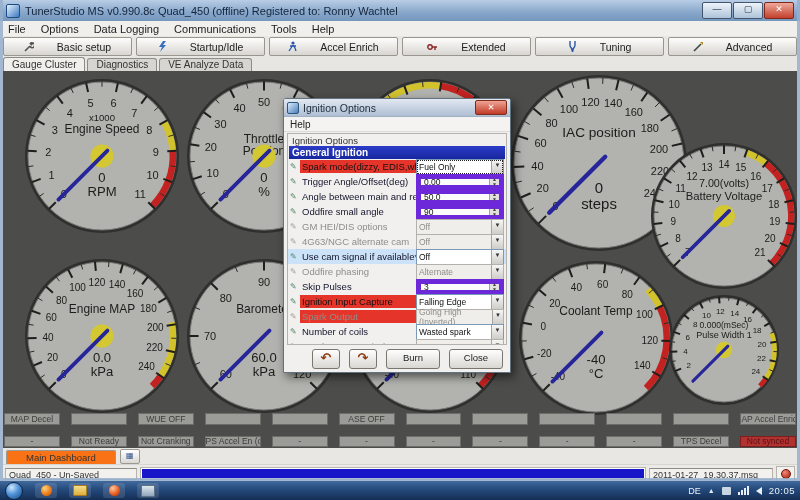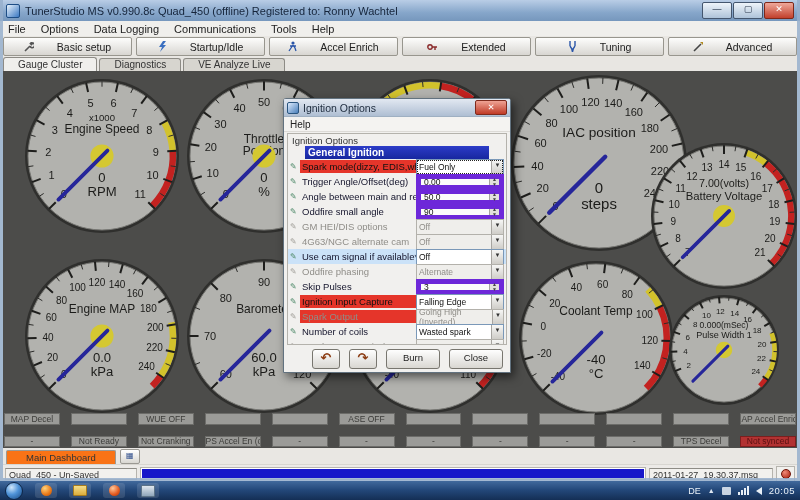--- a/index.html
+++ b/index.html
@@ -22,21 +22,21 @@
     border-bottom:1px solid #d5d3cd;display:flex;align-items:center;gap:15px;
     padding:0 8px;font-size:11px;color:#222;}
   .toolbar{position:absolute;left:0;top:36px;right:0;height:21px;background:#e9e7e3;
     display:flex;gap:4px;padding:1px 3px;box-sizing:border-box;}
   .tbtn{flex:1;display:flex;align-items:center;justify-content:center;gap:23px;
     background:linear-gradient(#fdfdfc,#d8d6d1);border:1px solid #98968e;
     border-radius:2px;font-size:10.5px;color:#222;}
   .tbtn svg{display:block;}
   .tabrow{position:absolute;left:3px;top:58px;right:3px;height:13px;
     display:flex;gap:2px;align-items:flex-end;font-size:10px;}
-  .tab{padding:0 14px;height:12px;line-height:12px;border:1px solid #8d8b85;
+  .tab{padding:0 8px;height:12px;line-height:12px;border:1px solid #8d8b85;
     border-bottom:none;border-radius:3px 3px 0 0;background:#d7d5cf;color:#333;}
   .tab.active{background:#f0efec;height:13px;line-height:13px;}
   
   .gaugepanel{position:absolute;left:3px;top:71px;right:3px;height:377px;
     background:#4c4c4a;overflow:hidden;}
   .gauge{position:absolute;}
   .offline{position:absolute;left:325px;top:30px;font-size:18px;font-weight:bold;
     color:#32322d;letter-spacing:1px;z-index:2;}
   .indicators{position:absolute;left:1px;right:1px;top:342px;bottom:1px;
     display:grid;grid-template-columns:repeat(12,1fr);grid-auto-rows:1fr;gap:11px;}
@@ -54,21 +54,21 @@
   .dlg-appicon{width:10px;height:10px;border-radius:2px;
     background:linear-gradient(135deg,#dceafc,#4a80bc);border:1px solid #2a557f;}
   .dlg-close{margin-left:auto;width:30px;height:13px;border:1px solid #7e2a1c;
     border-radius:2px;background:linear-gradient(#efa394,#c03a26);color:#fff;
     font-size:8.5px;line-height:12px;text-align:center;}
   .dlg-menu{height:14px;display:flex;align-items:center;padding:0 6px;font-size:10px;
     color:#222;border-bottom:1px solid #dcdad6;background:#f4f3f1;}
   .dlg-body{position:absolute;left:3px;right:3px;top:34px;bottom:27px;
     border:1px solid #b4b2ac;background:#f1f0ee;overflow:hidden;}
   .grp-label{font-size:9.5px;color:#333;padding:1px 4px 0 4px;height:11px;}
-  .dlg-hdr{height:13px;margin:0 17px;background:linear-gradient(#2c3cc8,#17279f);
+  .dlg-hdr{height:13px;margin:0 1px;background:linear-gradient(#2c3cc8,#17279f);
     color:#fff;font-size:10px;font-weight:bold;line-height:13px;padding:0 3px;}
   .drow{display:flex;align-items:center;height:15px;padding:0 2px;font-size:9.5px;}
   .drow.hl{background:#cbe2f8;}
   .rowicon{width:10px;font-size:8px;color:#4f8a6a;flex:none;}
   .drow.dis .rowicon{color:#a3a19b;}
   .rlabel{flex:1;min-width:0;color:#14142c;padding:1px 2px;white-space:nowrap;overflow:hidden;}
   .rlabel.red{background:#e5352a;color:#111;}
   .drow.dis .rlabel{color:#8f8d88;}
   .combo,.spin{flex:none;width:88px;height:16px;display:flex;align-items:center;
     font-size:8.5px;box-sizing:border-box;color:#111;}
@@ -206,21 +206,21 @@
             <polygon points="7,0 10,0 10,3" fill="#b08a20"></polygon>
           </svg>
         </span>
         <span>Advanced</span>
       </div>
     </div>
 
   <div class="tabrow" id="tabrow">
       <span class="tab active">Gauge Cluster</span>
       <span class="tab">Diagnostics</span>
-      <span class="tab">VE Analyze Live</span>
+      <span class="tab">VE Analyze Data</span>
     </div>
 
   <div class="gaugepanel" id="gaugepanel">
     <div class="offline">Off Line</div>
     <div class="gauge" style="left: 20px; top: 6px; width: 158px; height: 158px;"><svg width="158" height="158" viewBox="0 0 158 158">
           <circle cx="79" cy="79" r="77" fill="#2f2f2d"></circle>
           <circle cx="79" cy="79" r="74" fill="#b2b2ae" stroke="#797975" stroke-width="1"></circle>
           <path d="M 141.2 45.1 A 70.84 70.84 0 0 1 149.7 73.9" stroke="#d2c22c" stroke-width="6.545000000000001" fill="none"></path>
           <path d="M 149.7 73.9 A 70.84 70.84 0 0 1 129.1 129.1" stroke="#c32220" stroke-width="6.545000000000001" fill="none"></path>
           <line x1="32.719861171340455" y1="125.28013882865953" x2="26.18619451317676" y2="131.81380548682324" stroke="#1e1e1c" stroke-width="2"></line>

